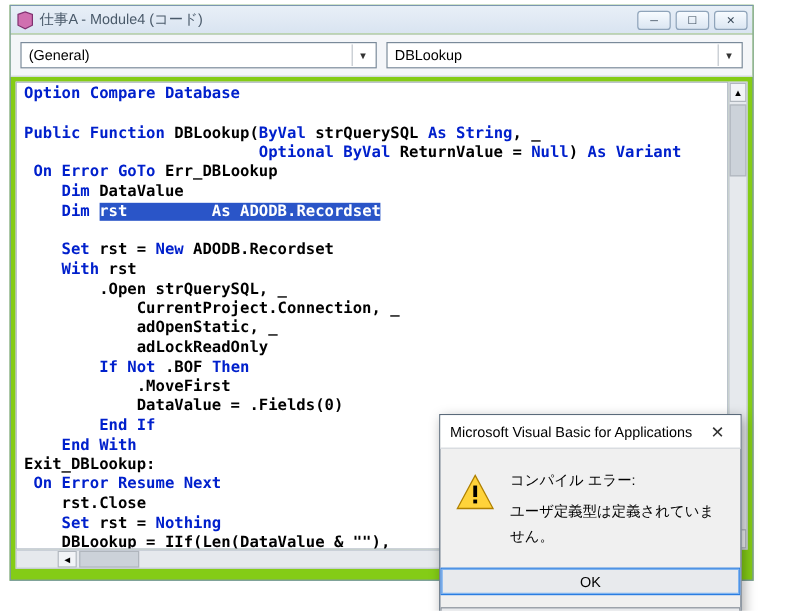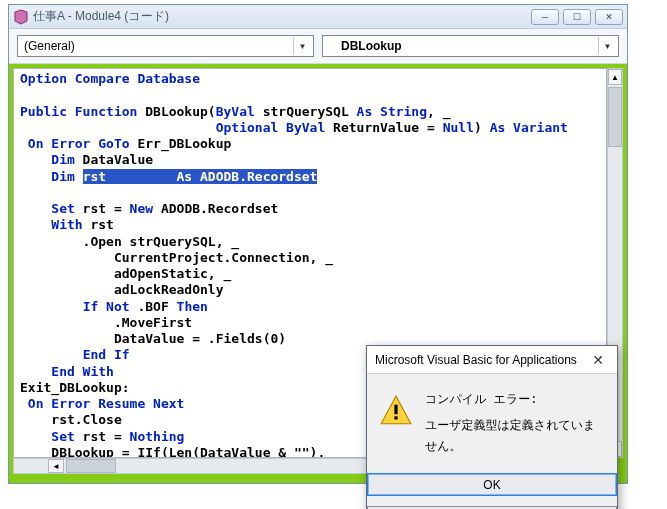--- a/index.html
+++ b/index.html
@@ -182,21 +182,20 @@
     width:22px;height:20px;
     display:flex;align-items:center;justify-content:center;
     cursor:pointer;
     font-size:14px;
     color:#333;
   }
   .dialog .dbody {
     display:flex;
     padding: 16px 12px 10px 12px;
     gap: 12px;
-    font-family: Liberation Mono, monospace;
   }
   .warnicon {
     width:34px;height:34px;
     position:relative;
     flex-shrink:0;
     margin-top:4px;
   }
   .warnicon svg { width:34px;height:34px; }
   .dmsg { line-height:1.7; }
   .dbtns {
@@ -237,21 +236,21 @@
       <div class="winbtn">✕</div>
     </div>
   </div>
 
   <div class="dropdown-row">
     <div class="combo">
       <span>(General)</span>
       <span class="arrow">▼</span>
     </div>
     <div class="combo">
-      <span style="font-weight:bold;margin-left:12px;">DBLookup</span>
+      <span style="font-weight:normal;">DBLookup</span>
       <span class="arrow">▼</span>
     </div>
   </div>
 
   <div class="code-container">
     <div class="code-scroll">
 <div class="code"><span class="kw">Option Compare Database</span>
 
 <span class="kw">Public Function</span><span> DBLookup(</span><span class="kw">ByVal</span><span> strQuerySQL </span><span class="kw">As String</span><span>, _</span>
 <span>                         </span><span class="kw">Optional ByVal</span><span> ReturnValue = </span><span class="kw">Null</span><span>) </span><span class="kw">As Variant</span>

